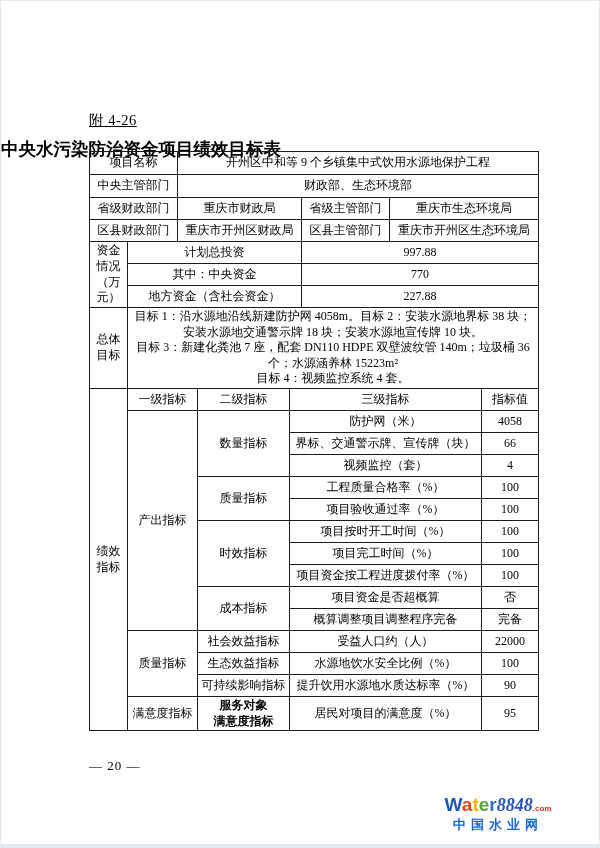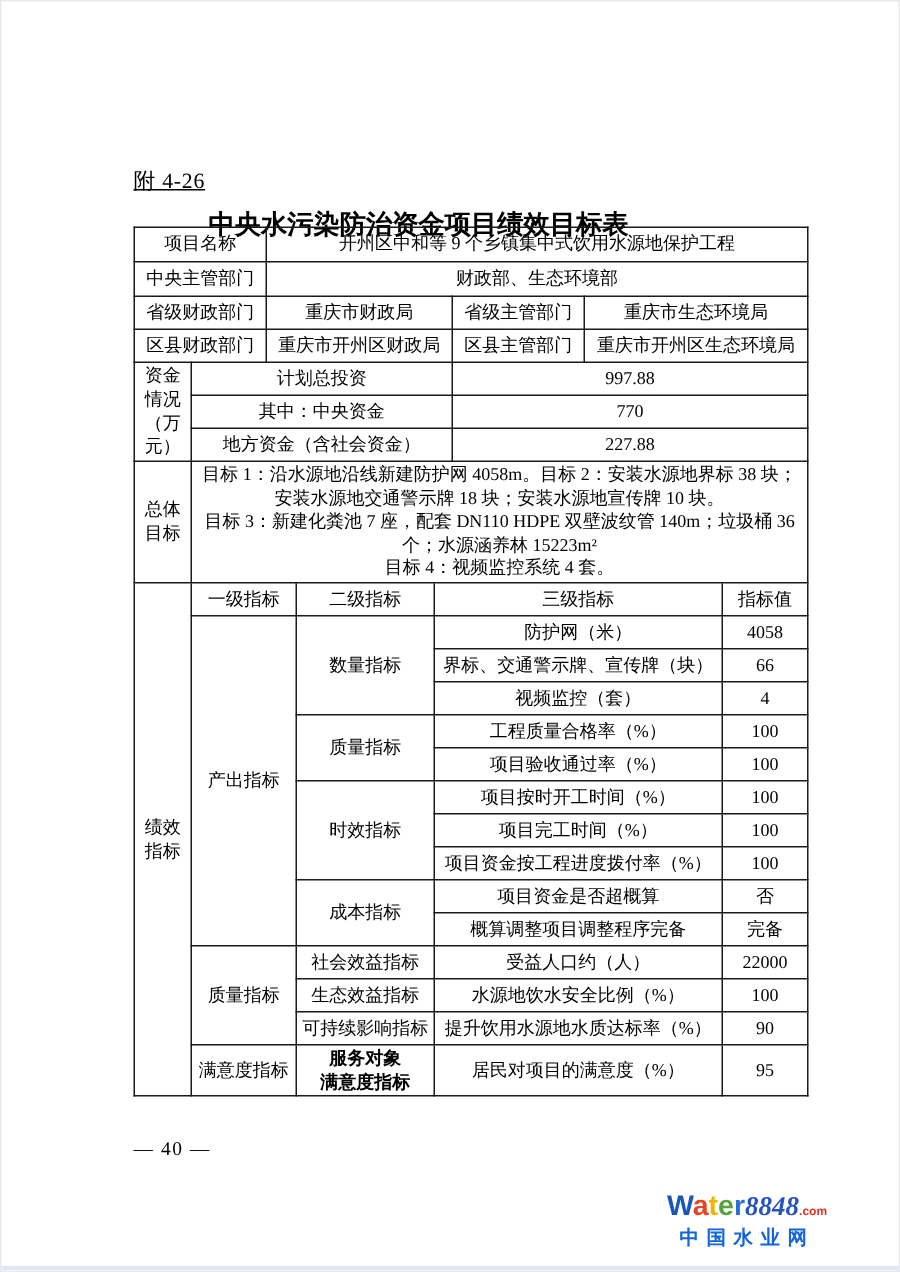--- a/index.html
+++ b/index.html
@@ -5,21 +5,21 @@
   html,body{margin:0;padding:0;}
   body{
     width:600px;height:848px;position:relative;background:#ffffff;
     font-family:"Liberation Serif","DejaVu Serif",serif;color:#000;
     overflow:hidden;box-sizing:border-box;border:1px solid #e9e9e9;
   }
   .doc-label{
     position:absolute;left:88px;top:110px;font-size:14.5px;letter-spacing:.5px;text-decoration:underline;
   }
   .doc-title{
-    position:absolute;left:0;top:136px;width:556px;text-align:center;
+    position:absolute;left:0;top:136px;width:556px;text-align:left;
     font-family:"Liberation Sans","DejaVu Sans",sans-serif;font-weight:bold;font-size:17.5px;
   }
   table.main{
     position:absolute;left:88px;top:150px;width:449px;
     border-collapse:collapse;table-layout:fixed;font-size:12px;padding-left:41px;
   }
   table.main td{
     border:1px solid #1a1a1a;text-align:center;vertical-align:middle;
     padding:1px 3px;line-height:1.3;overflow:hidden;
   }
@@ -191,21 +191,21 @@
     <tr style="height:30px">
       <td colspan="2">满意度指标</td>
       <td class="two-line">服务对象
 满意度指标</td>
       <td colspan="3" class="l3">居民对项目的满意度（%）</td>
       <td>95</td>
     </tr>
   </tbody>
 </table>
 
-<div class="page-number">—  40  —</div>
+<div class="page-number">—  20  —</div>
 
 <div class="logo">
   <div class="logo-line1"><span class="logo-word lw0">W</span><span class="logo-word lw1">a</span><span class="logo-word lw2">t</span><span class="logo-word lw3">e</span><span class="logo-word lw4">r</span><span class="logo-number">8848</span><span class="logo-tld">.com</span>
   </div>
   <div class="logo-subtitle">中国水业网</div>
 </div>
 
 <div class="bottom-strip"></div>
 
 </body></html>

